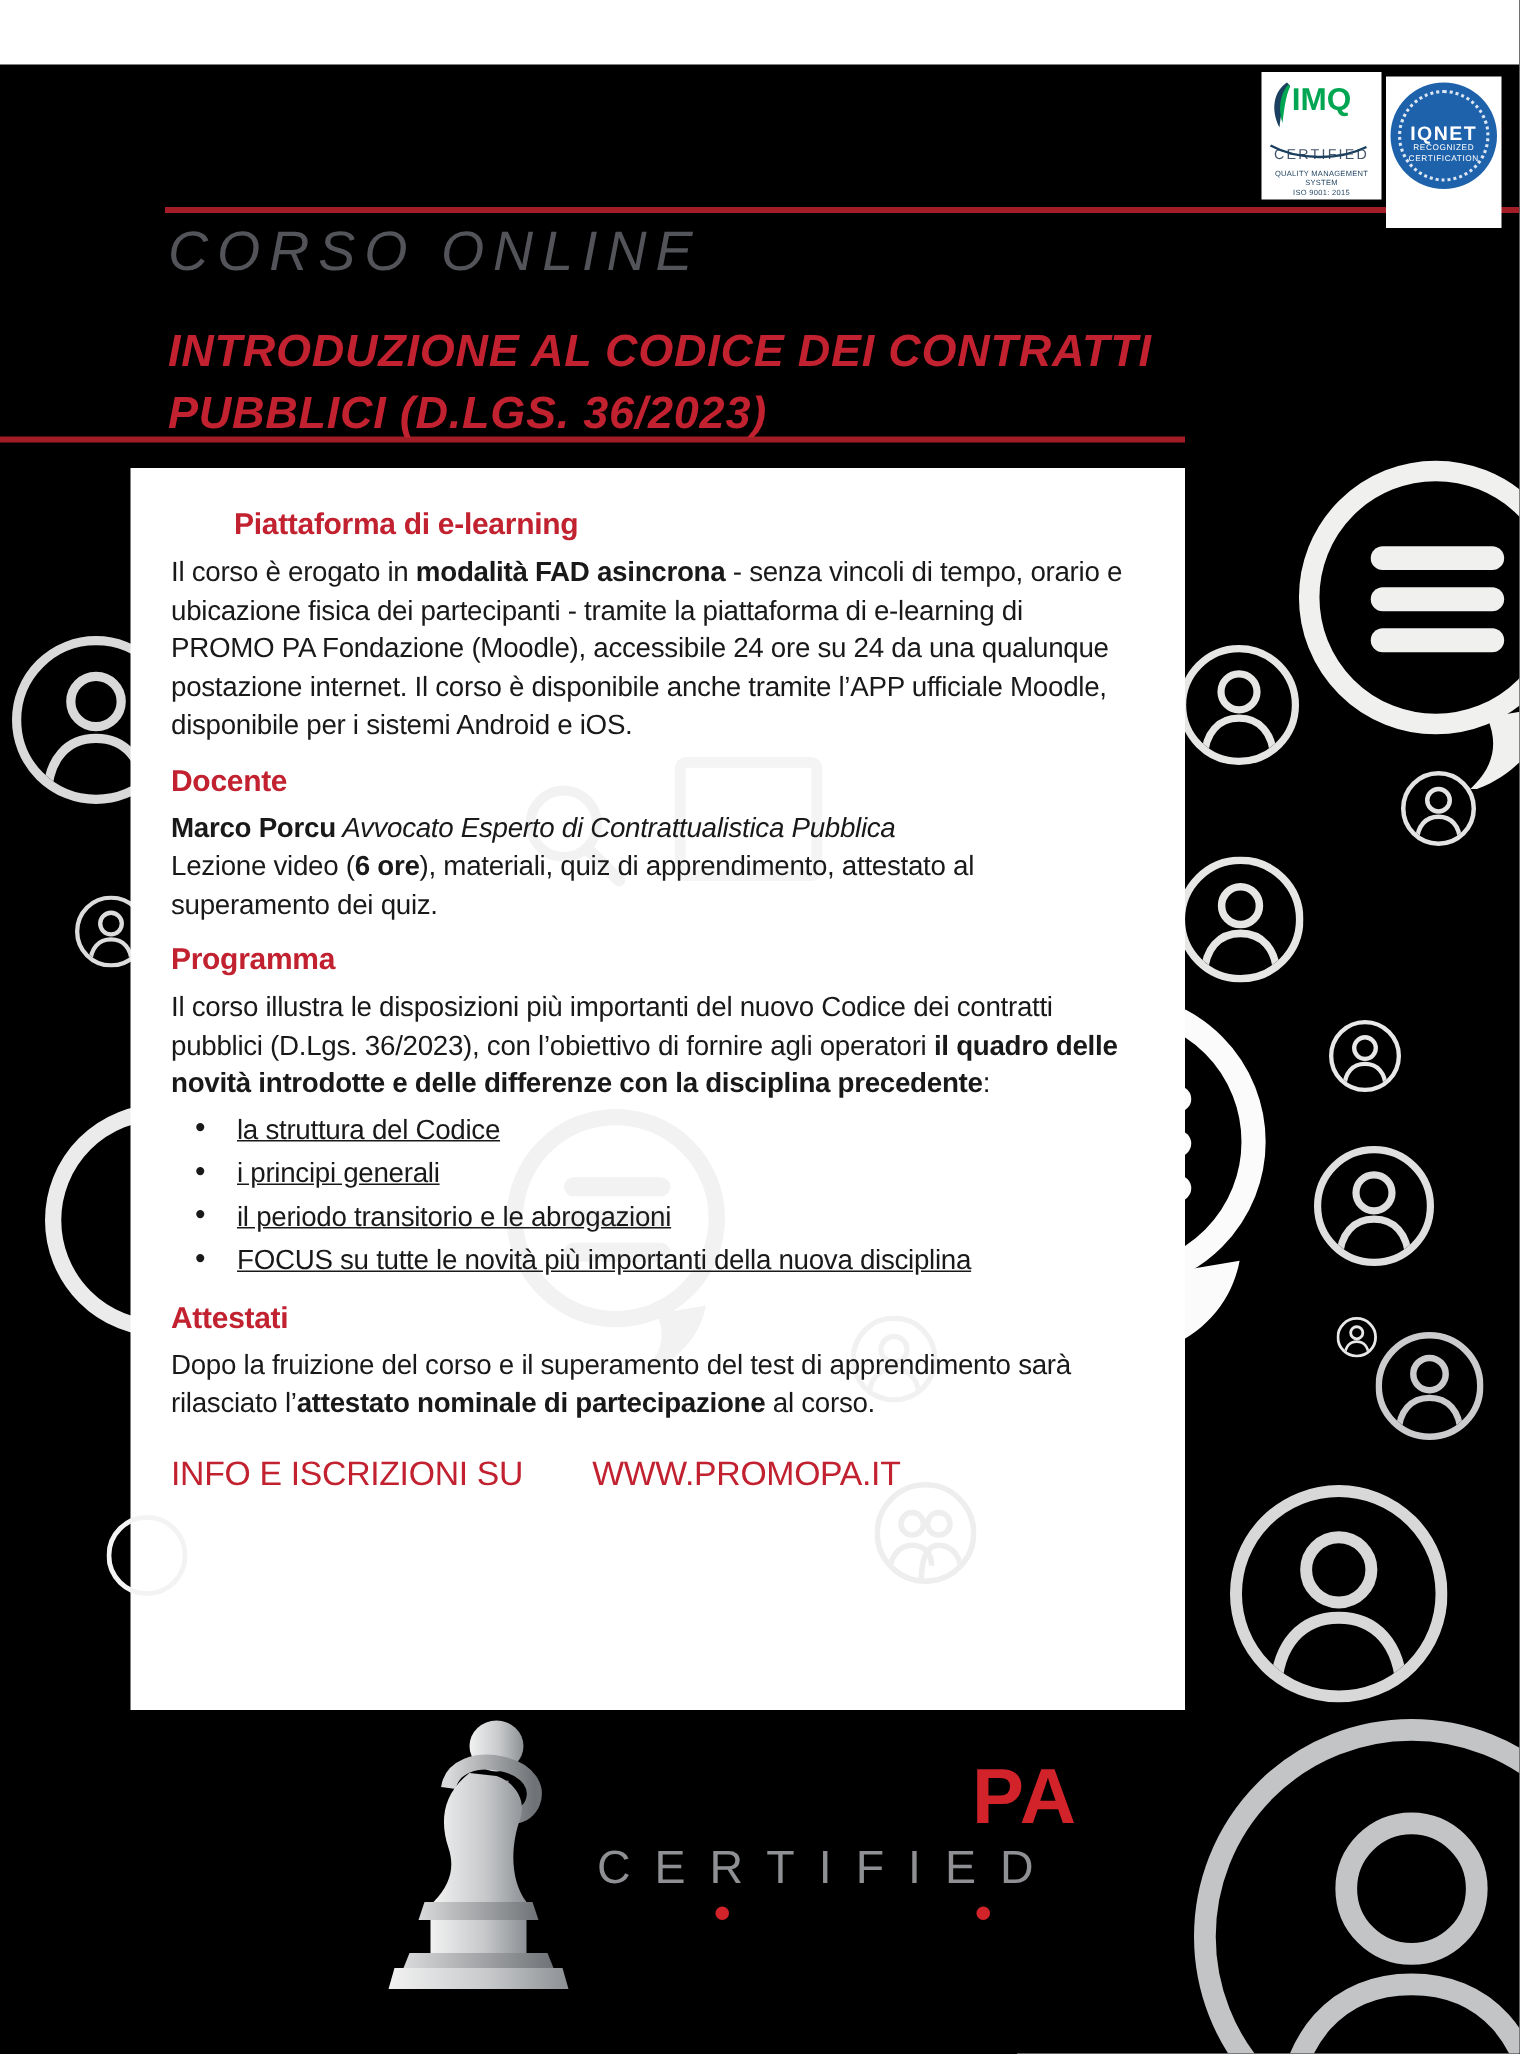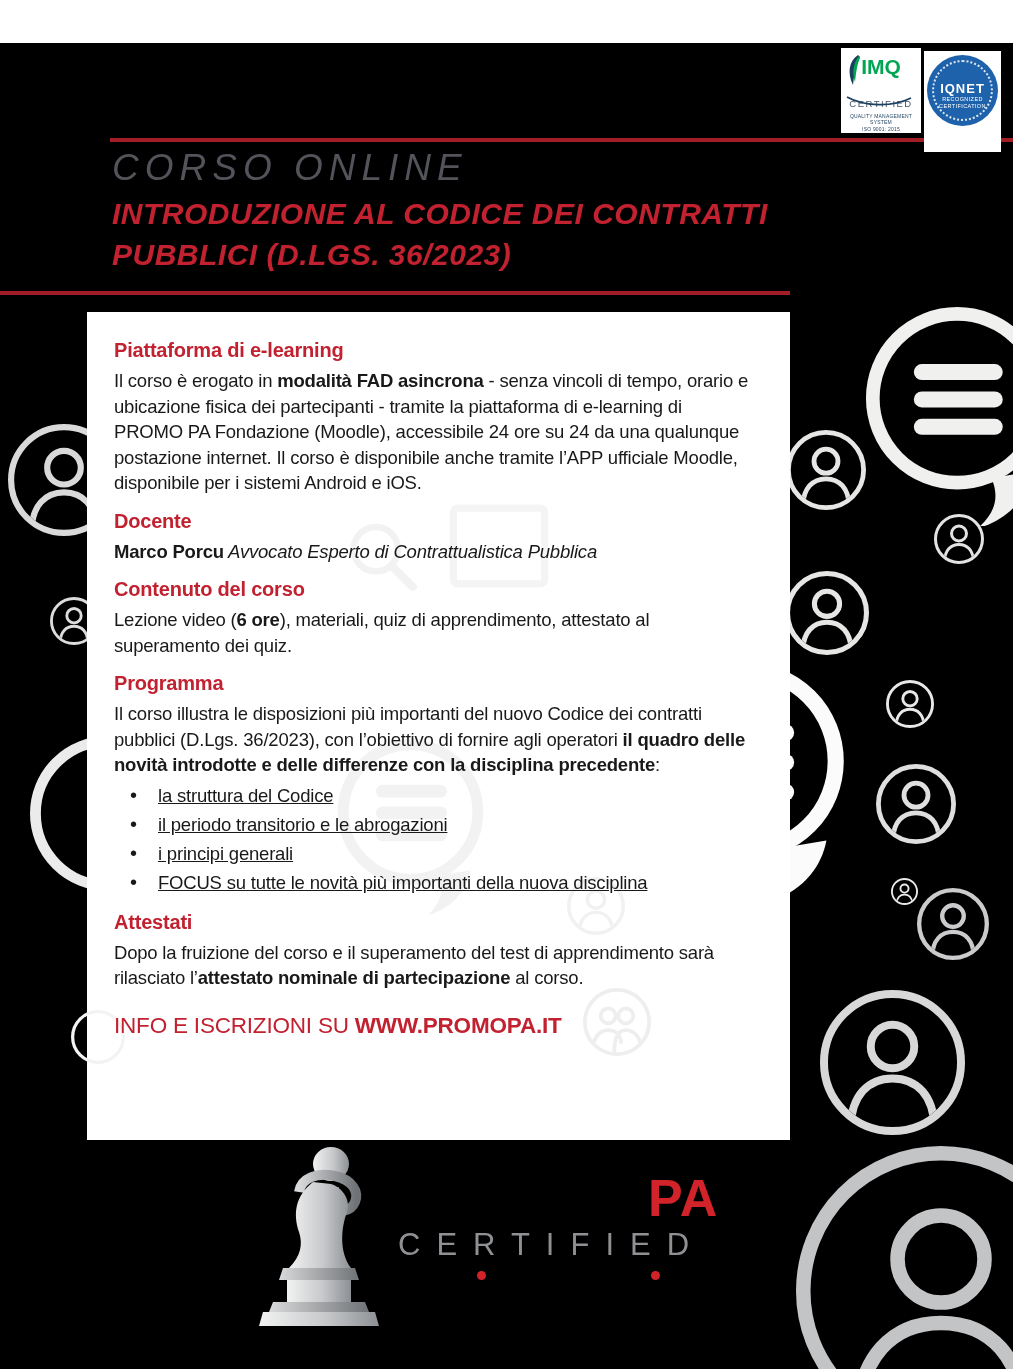--- a/index.html
+++ b/index.html
@@ -18,21 +18,21 @@
   #redline-top{left:110px; top:138px; width:903px; height:4px;}
   #redline-mid{left:0; top:291px; width:790px; height:4px;}
 
   
   #kicker{
     position:absolute; left:112px; top:147px; z-index:3;
     font-size:37px; font-style:italic; font-weight:400; letter-spacing:6px;
     color:var(--kicker); white-space:nowrap;
   }
   #main-title{
-    position:absolute; left:112px; top:193px; z-index:3;
+    position:absolute; left:112px; top:214px; z-index:3;
     font-size:30px; line-height:41px; font-weight:700; font-style:italic;
     color:var(--accent); letter-spacing:0.5px; white-space:nowrap;
   }
 
   
   .badge-tile{position:absolute; z-index:3; background:#fff; overflow:hidden;}
   #imq-badge{left:841px; top:48px; width:80px; height:85px; text-align:center;}
   #imq-badge .brand{color:var(--imq-green); font-weight:700; font-size:21px; letter-spacing:0; margin-top:8px; line-height:22px;}
   #imq-badge .cert{color:#44546A; font-size:9.5px; letter-spacing:1.5px; margin-top:20px;}
   #imq-badge .tiny{color:#1B3F5E; font-size:5px; letter-spacing:0.2px; margin-top:4px; line-height:6px;}
@@ -54,29 +54,29 @@
   }
   #card-watermarks{position:absolute; inset:0; z-index:0; pointer-events:none;}
   #card-content{
     position:relative; z-index:1; padding:26px 38px 0 27px;
     font-size:18.5px; line-height:25.5px;
   }
   #card-content h3{
     color:var(--accent); font-size:20px; line-height:24px;
     margin:13px 0 6px 0; font-weight:700; letter-spacing:-0.2px;
   }
-  #card-content h3:first-child{margin-top:0;}
+  #card-content h3:first-child{margin-top:0;margin-left:42px;}
   #card-content p{margin:0; letter-spacing:-0.2px;}
   #card-content .b{font-weight:700;}
   #card-content .i{font-style:italic;}
   #card-content ul{margin:3px 0 0 0; padding:0; list-style:none;text-decoration:underline;}
   #card-content li{position:relative; padding-left:44px; line-height:29px; letter-spacing:-0.2px;}
   #card-content li::before{content:"\2022"; position:absolute; left:16px; font-size:20px;}
   #cta{margin-top:22px; color:var(--accent); font-size:22.5px; letter-spacing:-0.2px; white-space:nowrap;}
-  #cta .b{font-weight:700;}
+  #cta .b{font-weight:400;margin-left:40px;}
 
   
   #statue{position:absolute; left:243px; top:1140px; z-index:2;}
   #logo-pa{
     position:absolute; left:648px; top:1168px; z-index:2;
     color:#D2232A; font-size:52px; font-weight:700; letter-spacing:1px;
   }
   #logo-fondazione{
     position:absolute; left:398px; top:1227px; z-index:2;
     color:var(--logo-gray); font-size:31px; font-weight:400; letter-spacing:16px; white-space:nowrap;
@@ -324,28 +324,27 @@
         <div class="deco" style="left: -16px; top: 698px; width: 54px; height: 54px;"><svg viewBox="0 0 100 100" width="100%" height="100%">
     <circle cx="50" cy="50" r="47" fill="none" stroke="#f3f3f3" stroke-width="6"></circle>
           </svg></div>
       </div>
     <div id="card-content">
       <div id="sections">
           <h3>Piattaforma di e-learning</h3>
           <p><span class="">Il corso è erogato in </span><span class="b ">modalità FAD asincrona</span><span class=""> - senza vincoli di tempo, orario e ubicazione fisica dei partecipanti - tramite la piattaforma di e-learning di PROMO PA Fondazione (Moodle), accessibile 24 ore su 24 da una qualunque postazione internet. Il corso è disponibile anche tramite l’APP ufficiale Moodle, disponibile per i sistemi Android e iOS.</span></p>
           <h3>Docente</h3>
           <p><span class="b ">Marco Porcu</span><span class="i"> Avvocato Esperto di Contrattualistica Pubblica</span></p>
-          <h3>Contenuto del corso</h3>
           <p><span class="">Lezione video (</span><span class="b ">6 ore</span><span class="">), materiali, quiz di apprendimento, attestato al superamento dei quiz.</span></p>
           <h3>Programma</h3>
           <p><span class="">Il corso illustra le disposizioni più importanti del nuovo Codice dei contratti pubblici (D.Lgs. 36/2023), con l’obiettivo di fornire agli operatori </span><span class="b ">il quadro delle novità introdotte e delle differenze con la disciplina precedente</span><span class="">:</span></p>
           <ul>
             <li>la struttura del Codice</li>
+            <li>i principi generali</li>
             <li>il periodo transitorio e le abrogazioni</li>
-            <li>i principi generali</li>
             <li>FOCUS su tutte le novità più importanti della nuova disciplina</li>
           </ul>
           <h3>Attestati</h3>
           <p><span class="">Dopo la fruizione del corso e il superamento del test di apprendimento sarà rilasciato l’</span><span class="b ">attestato nominale di partecipazione</span><span class=""> al corso.</span></p>
         </div>
       <div id="cta">
         <span>INFO E ISCRIZIONI SU </span><span class="b">WWW.PROMOPA.IT</span>
       </div>
     </div>
   </div>

